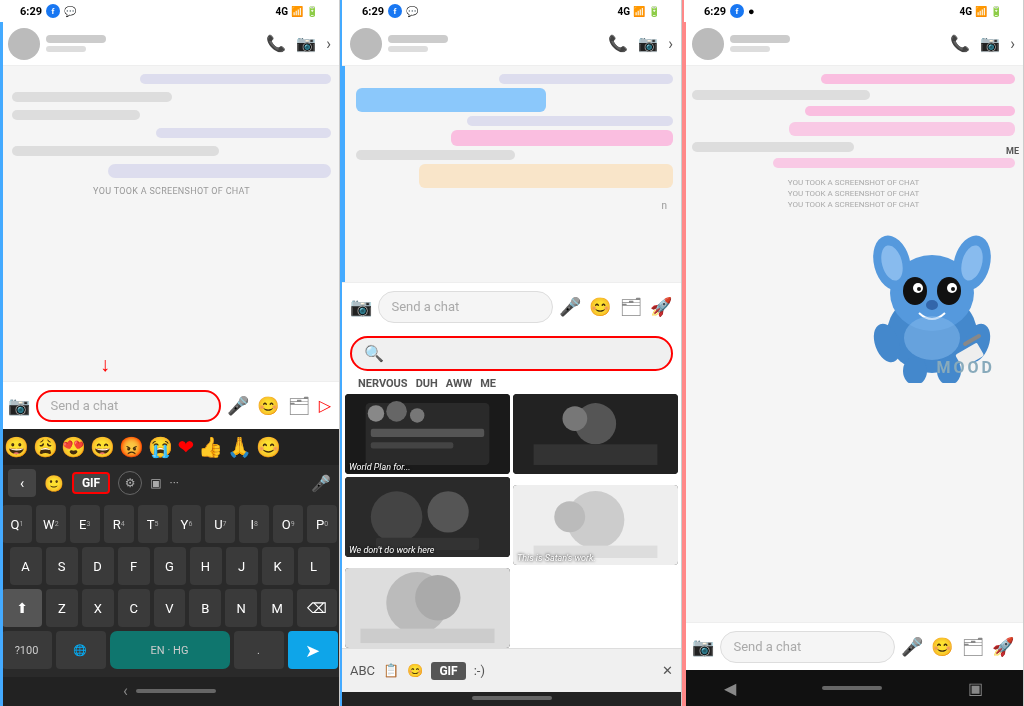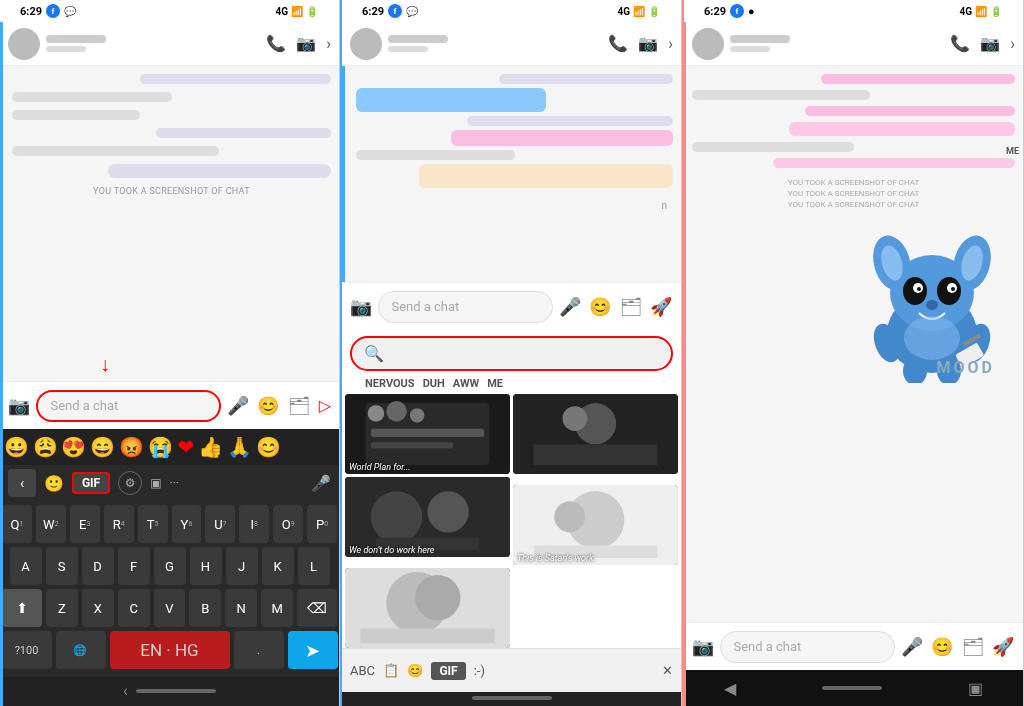--- a/index.html
+++ b/index.html
@@ -175,21 +175,21 @@
       align-items: center;
       justify-content: center;
       height: 38px;
       min-width: 28px;
       flex: 1;
       max-width: 32px;
       cursor: pointer;
       position: relative;
     }
     .kb-key.wide { min-width: 50px; max-width: 60px; font-size: 11px; color: #ccc; }
-    .kb-key.space { min-width: 120px; max-width: 150px; font-size: 17px; color: #ccc; background: #b91c1c; }
+    .kb-key.space { min-width: 120px; max-width: 150px; font-size: 11px; color: #ccc; background: #0f766e; border-radius: 7px; }
     .kb-key.enter-key { background: #0ea5e9; min-width: 50px; max-width: 60px; font-size: 18px; }
     .kb-key.backspace { background: #3a3a3a; min-width: 40px; max-width: 50px; font-size: 14px; }
     .kb-key.shift-key { background: #555; min-width: 40px; max-width: 50px; font-size: 14px; }
     .kb-bottom-bar {
       display: flex;
       align-items: center;
       justify-content: center;
       padding: 4px 0 6px;
       background: #222;
     }
@@ -220,21 +220,21 @@
       background: transparent;
       font-size: 13px;
       flex: 1;
       outline: none;
       color: #555;
     }
 
     .gif-categories {
       display: flex;
       gap: 8px;
-      padding: 0 23px 4px;
+      padding: 0 16px 4px;
       overflow-x: auto;
       font-size: 11px;
       font-weight: bold;
       color: #555;
     }
 
     .gif-grid {
       display: grid;
       grid-template-columns: 1fr 1fr;
       gap: 3px;

